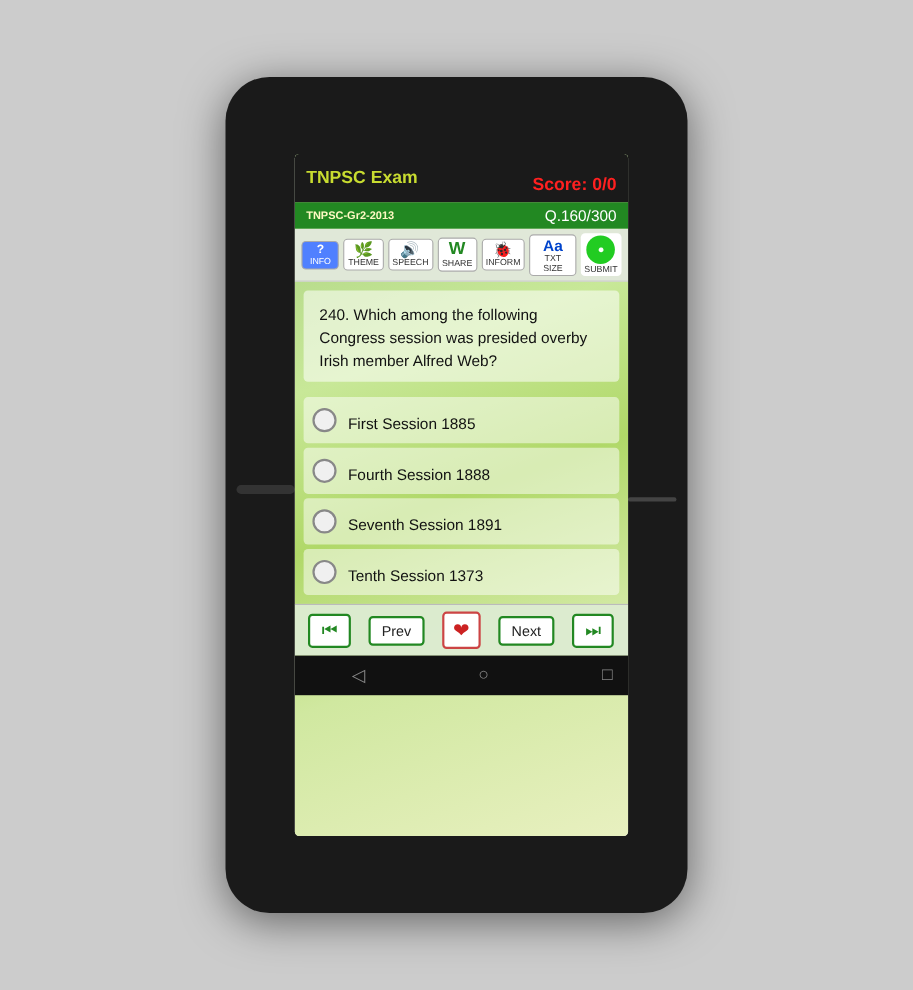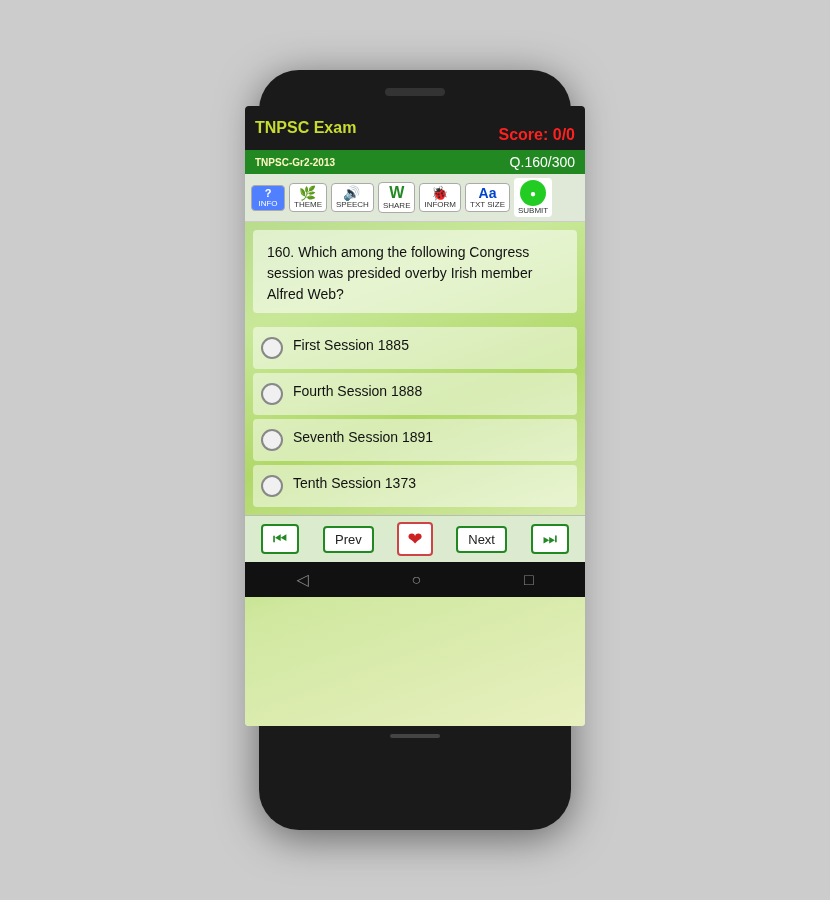--- a/index.html
+++ b/index.html
@@ -7,27 +7,27 @@
       background: #ccc;
       display: flex;
       justify-content: center;
       align-items: center;
       min-height: 900px;
       width: 830px;
       font-family: Arial, sans-serif;
     }
 
     .phone-outer {
-      width: 312px;
+      width: 420px;
       min-height: 760px;
       background: #1a1a1a;
       border-radius: 40px;
       padding: 18px 10px 18px 10px;
       display: flex;
-      flex-direction: column;
+      flex-direction: row;
       align-items: center;
       box-shadow: 0 8px 40px rgba(0,0,0,0.5);
       position: relative;
     }
 
     .phone-speaker {
       width: 60px;
       height: 8px;
       background: #333;
       border-radius: 4px;
@@ -170,21 +170,21 @@
     }
 
     
     .options-area {
       padding: 4px 8px;
       flex: 1;
     }
 
     .option-item {
       display: flex;
-      align-items: flex-start;
+      align-items: flex-end;
       padding: 10px 8px;
       margin: 4px 0;
       background: rgba(255,255,255,0.5);
       border-radius: 4px;
       cursor: pointer;
     }
 
     .radio-circle {
       width: 22px;
       height: 22px;
@@ -334,21 +334,21 @@
           <span class="icon-area">Aa</span>
           <span>TXT SIZE</span>
         </button>
         <button class="tool-btn submit-btn">
           <div class="submit-circle">●</div>
           <span>SUBMIT</span>
         </button>
       </div>
 
       <div class="question-area">
-        <p class="question-text">160. Which among the following Congress session was presided overby Irish member Alfred Web?</p>
+        <p class="question-text">240. Which among the following Congress session was presided overby Irish member Alfred Web?</p>
       </div>
 
       <div class="options-area">
         <div class="option-item">
           <div class="radio-circle"></div>
           <span class="option-label">First Session 1885</span>
         </div>
         <div class="option-item">
           <div class="radio-circle"></div>
           <span class="option-label">Fourth Session 1888</span>

